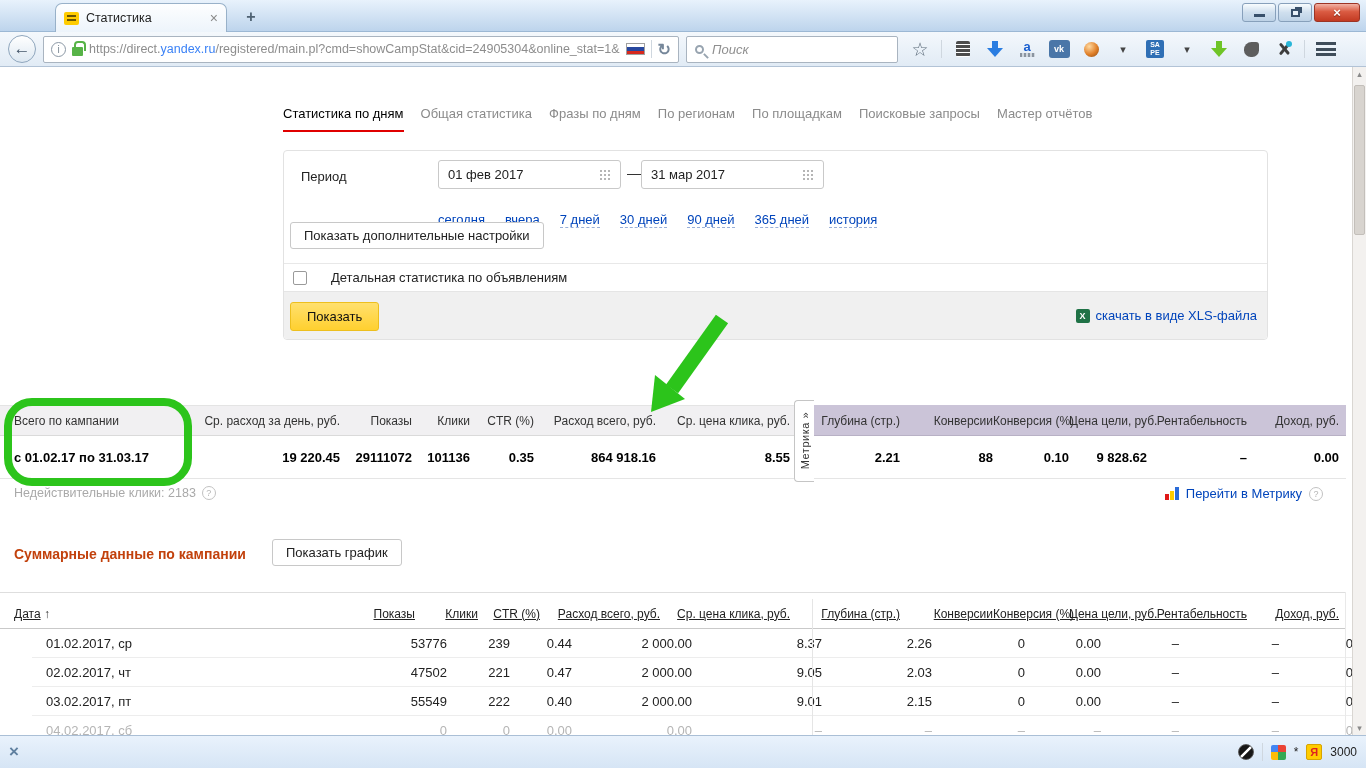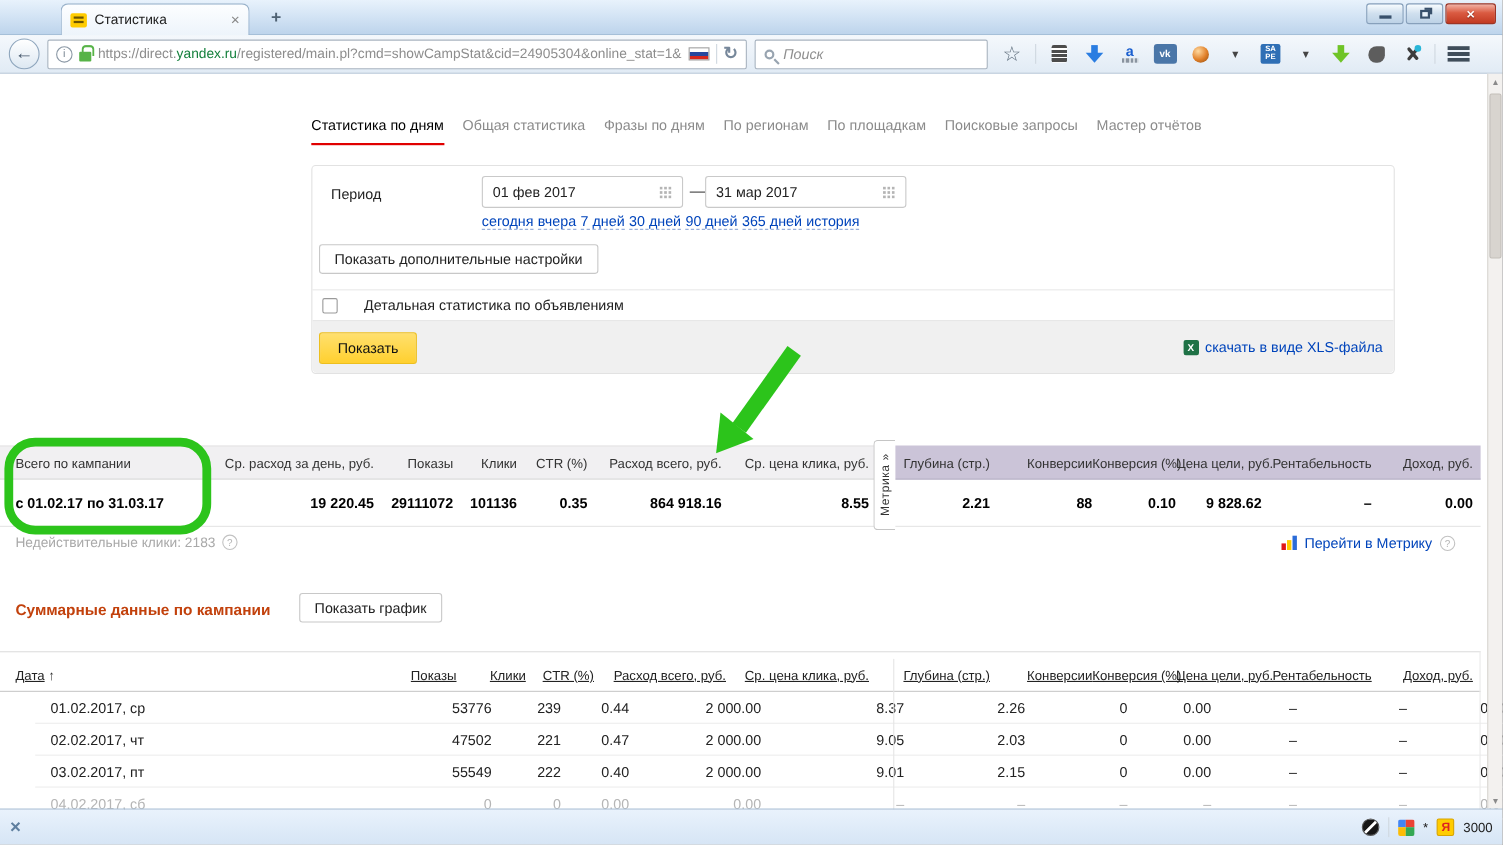--- a/index.html
+++ b/index.html
@@ -36,21 +36,21 @@
              background:linear-gradient(#ffffff,#dde8f2); color:#44566a; font-size:17px; font-weight:bold;
              display:flex; align-items:center; justify-content:center; }
   .urlbar { height:27px; flex:0 0 636px; background:#fff; border:1px solid #a9b4c0; border-radius:2px;
             display:flex; align-items:center; padding:0 7px; gap:6px; }
   .info-i { width:15px; height:15px; border:1px solid #8b98a5; border-radius:50%; color:#7b8894;
             font-size:10px; display:flex; align-items:center; justify-content:center; flex:0 0 auto; }
   .lock { width:11px; height:9px; background:#57b347; border-radius:1px; position:relative; margin-top:5px; flex:0 0 auto; }
   .lock::before { content:""; position:absolute; left:1.5px; top:-6px; width:8px; height:8px;
                   border:2px solid #57b347; border-bottom:none; border-radius:4px 4px 0 0; }
   .url-text { flex:1; font-size:12.5px; white-space:nowrap; overflow:hidden; }
-  .url-gray { color:#8d8d8d; } .url-dom { color:#15803d; }
+  .url-gray { color:#8d8d8d; } .url-dom { color:#3b82f6; }
   .flag { width:19px; height:12px; border:1px solid #a0a0a0; flex:0 0 auto;
           background:linear-gradient(#fff 0 33%,#27479e 33% 66%,#d7281d 66%); }
   .sep-v { width:1px; height:18px; background:#cfd7df; flex:0 0 auto; }
   .reload { color:#76879a; font-size:16px; font-weight:bold; }
   .searchbox { height:27px; flex:0 0 212px; background:#fff; border:1px solid #a9b4c0; border-radius:2px;
                display:flex; align-items:center; padding:0 8px; gap:8px; }
   .mag { width:9px; height:9px; border:2px solid #98a4b0; border-radius:50%; position:relative; flex:0 0 auto; }
   .mag::after { content:""; position:absolute; width:6px; height:2px; background:#98a4b0;
                 transform:rotate(45deg); left:6px; top:8px; }
   .search-ph { color:#8f8f8f; font-style:italic; font-size:13px; }
@@ -89,21 +89,21 @@
 
   .filterbox { position:absolute; left:283px; top:150px; width:985px; height:190px;
                border:1px solid #e2e2e2; border-radius:4px; }
   .period-label { position:absolute; left:17px; top:18px; font-size:13px; color:#222; }
   .dateinput { position:absolute; top:9px; width:183px; height:29px; background:#fff; border:1px solid #c9c9c9;
                border-radius:3px; display:flex; align-items:center; padding:0 9px; font-size:13px; color:#222; }
   .dateinput .cal { margin-left:auto; width:12px; height:12px;
                     background-image:radial-gradient(#b5b5b5 1.2px, transparent 1.4px);
                     background-size:4px 4px; }
   .date-dash { position:absolute; left:343px; top:14px; font-size:14px; color:#333; }
-  .quicklinks { position:absolute; left:154px; top:42px; display:flex; gap:4px; font-size:13px; }
+  .quicklinks { position:absolute; left:154px; top:61px; display:flex; gap:20px; font-size:13px; }
   .plink { color:#0044bb; border-bottom:1px dashed #9ab0d9; cursor:pointer; }
   .btn { background:#fff; border:1px solid #c8c8c8; border-radius:3px; font-size:13px; color:#222;
          padding:5px 13px; font-family:"Liberation Sans", sans-serif; }
   .adv-btn { position:absolute; left:6px; top:71px; }
   .chkrow { position:absolute; left:0; right:0; top:112px; height:28px; border-top:1px solid #e8e8e8;
             display:flex; align-items:center; gap:24px; padding-left:9px; font-size:13px; color:#222; }
   .checkbox { width:14px; height:14px; background:#fff; border:1px solid #9a9a9a; border-radius:2px; }
   .filterfoot { position:absolute; left:0; right:0; top:140px; bottom:0; background:#f0f0f0;
                 border-top:1px solid #e5e5e5; border-radius:0 0 4px 4px; }
   .show-btn { position:absolute; left:6px; top:10px; background:linear-gradient(#ffe06e,#ffd02f);

